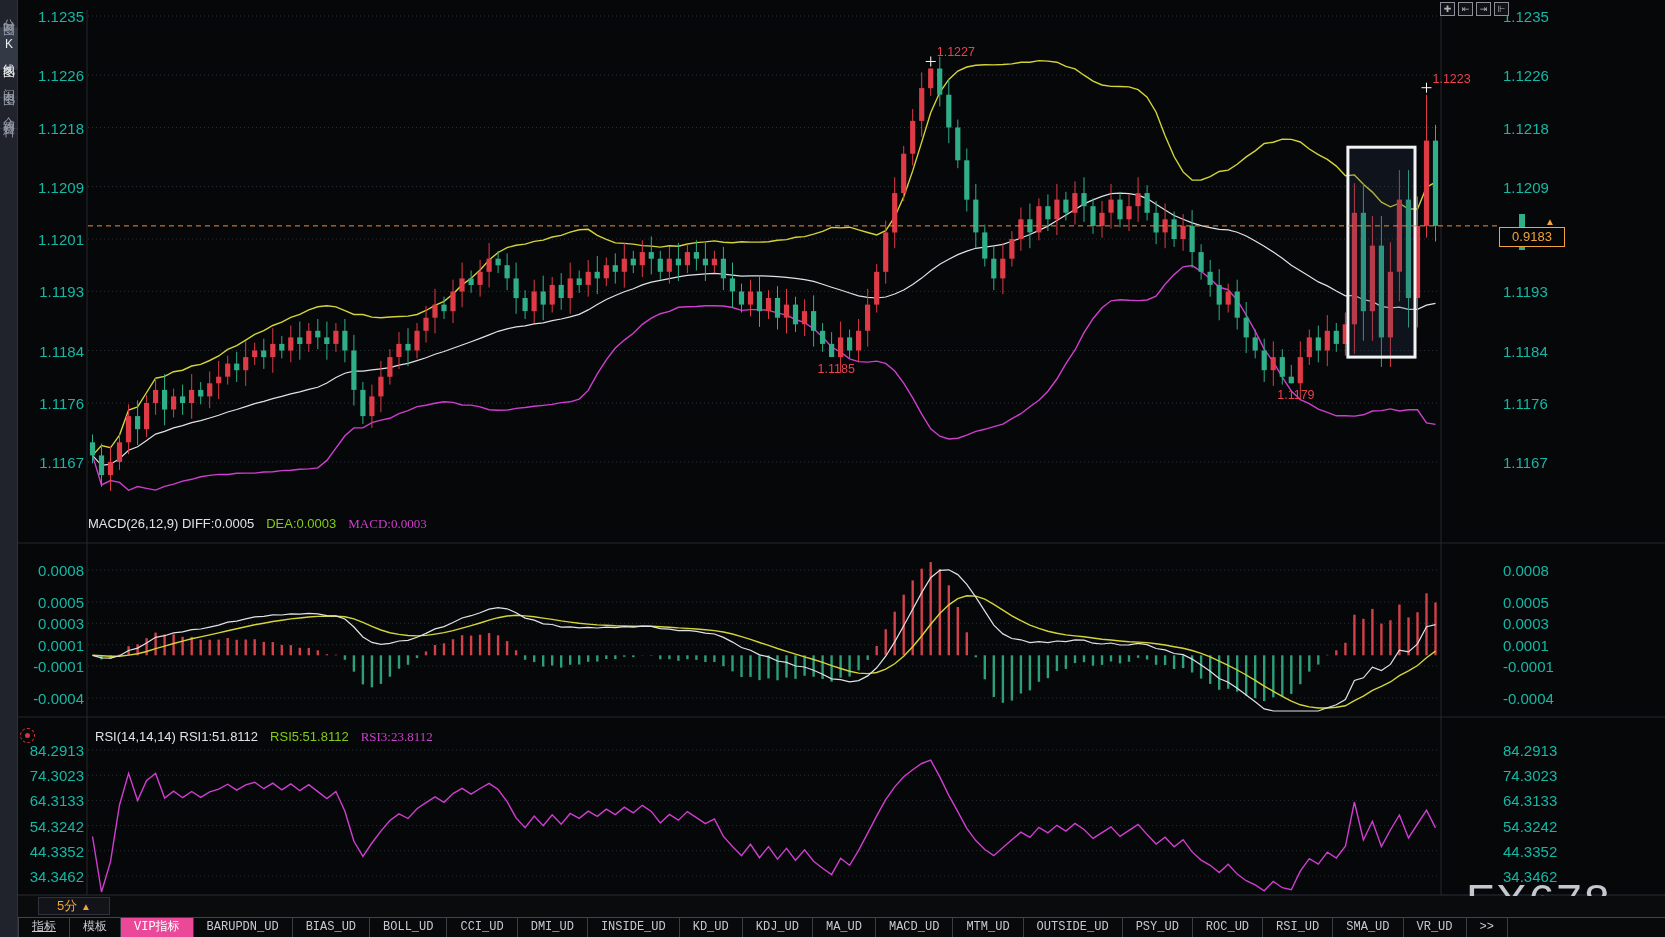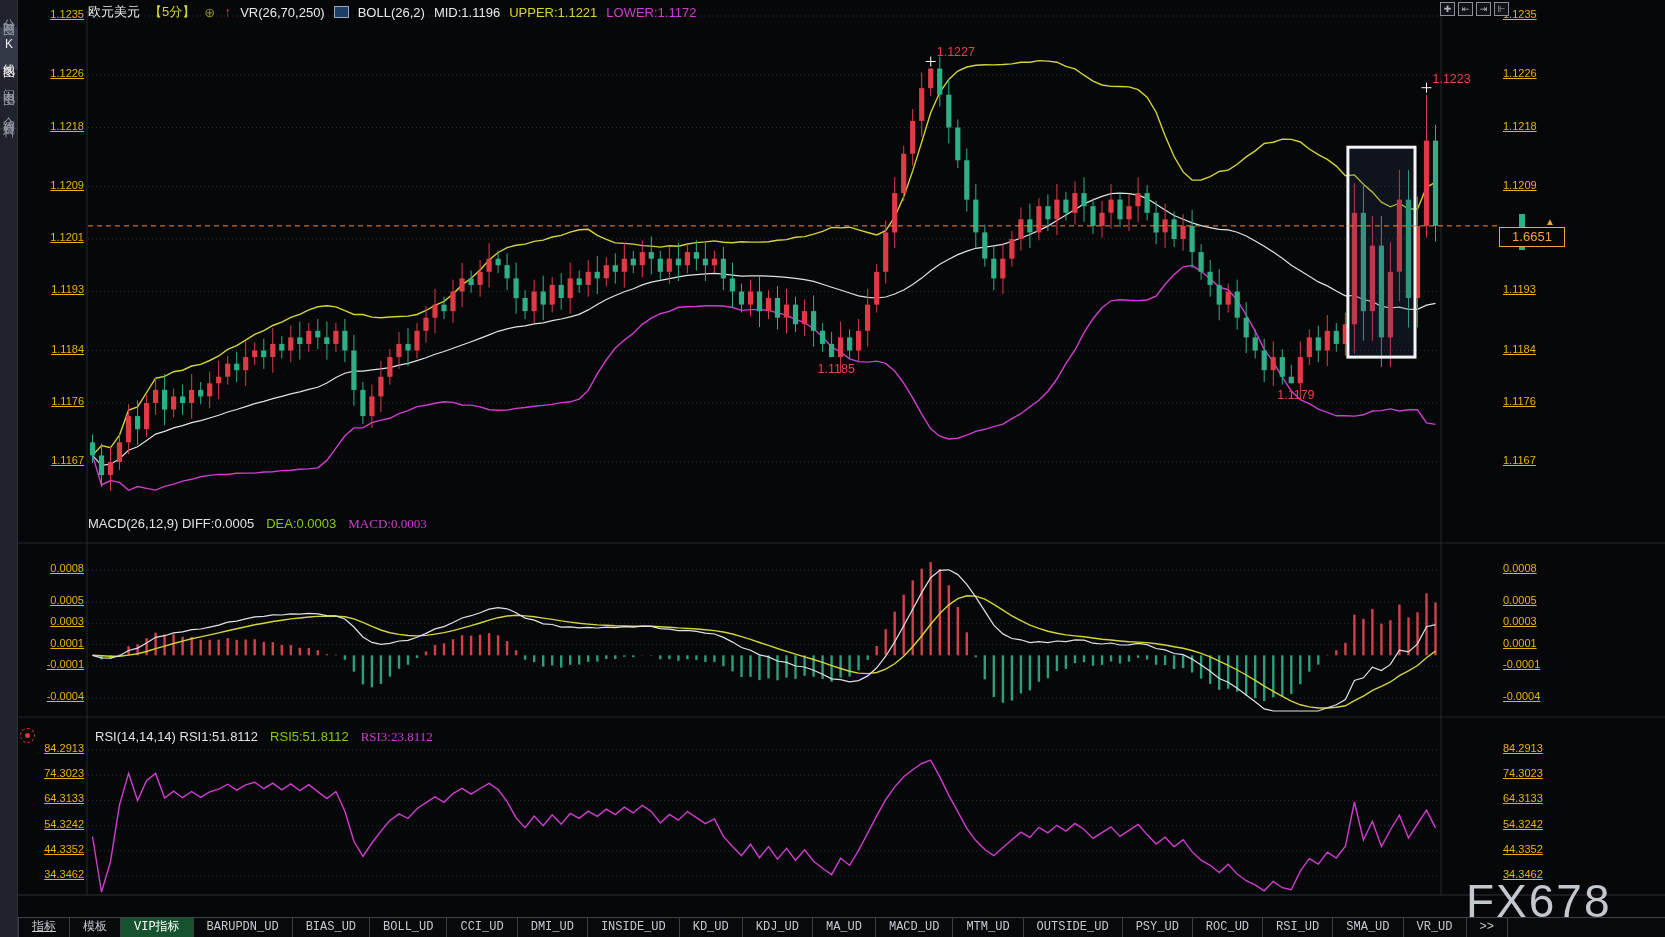--- a/index.html
+++ b/index.html
@@ -24,21 +24,21 @@
   .hdr .uparrow { color:#d93540; font-weight:bold; font-size:14px; }
   .thumb { width:15px; height:12px; background:#1c3d66; border:1px solid #9aa5b5;
            display:inline-block; }
 
   
   .viewtools { position:absolute; left:1440px; top:2px; display:flex; gap:3px; z-index:20; }
   .vicon { width:15px; height:14px; border:1px solid #8b8f99; color:#aeb3bd;
            font-size:9px; line-height:12px; text-align:center; cursor:pointer;
            background:#101216; }
 
-  .axlab { position:absolute; color:#eab308; font-size:11px; z-index:5;text-decoration:underline; }
+  .axlab { position:absolute; color:#14b8a6; font-size:15px; z-index:5; }
   .axlab.l { width:60px; text-align:right; left:24px; }
   .axlab.r { width:62px; text-align:left; left:1503px; }
 
   .paneltitle { position:absolute; display:flex; gap:12px; font-size:13px;
                 z-index:12; white-space:nowrap; }
   .paneltitle .w { color:#dfe2e6; } .paneltitle .y { color:#84cc16; }
   .paneltitle .m { color:#cf3ecf;font-family:Liberation Serif, serif; }
 
   .rsi-marker { position:absolute; left:20px; top:728px; width:15px; height:15px;
                 border:1px dashed #d93540; border-radius:50%; z-index:12; }
@@ -62,21 +62,21 @@
                 background:#12141a; border:1px solid #2e323b; color:#f0a63c;
                 font-size:13px; text-align:center; line-height:16px; cursor:pointer; }
   .period-btn .tri { color:#f0a63c; font-size:10px; }
   .toolbar { position:absolute; left:18px; top:917px; width:1647px; height:20px;
              background:#08090b; border-top:1px solid #3f434c; display:flex;
              align-items:stretch; z-index:26; }
   .tbtn { padding:0 13px; font-size:12px; color:#c6c8cf; line-height:19px;
           border-right:1px solid #3a3e47; cursor:pointer;
           font-family:"Liberation Mono",monospace; white-space:nowrap; }
   .tbtn:first-child { border-left:1px solid #3a3e47;text-decoration:underline; }
-  .tbtn.active { background:#14532d; color:#ffffff; }
+  .tbtn.active { background:#ec4899; color:#ffffff; }
   .collapse { position:absolute; left:2px; top:921px; color:#cfd2d8; font-size:10px;
               z-index:27; cursor:pointer; }
 
   svg text { font-family:"Liberation Sans",sans-serif; }
 </style>
 </head>
 <body>
 
 <div id="app">
 
@@ -575,32 +575,20 @@
       <line x1="1399.4" y1="655.3" x2="1399.4" y2="604.5" stroke="#d24049" stroke-width="2.4"></line>
       <line x1="1408.5" y1="655.3" x2="1408.5" y2="617.4" stroke="#d24049" stroke-width="2.4"></line>
       <line x1="1417.5" y1="655.3" x2="1417.5" y2="612.2" stroke="#d24049" stroke-width="2.4"></line>
       <line x1="1426.5" y1="655.3" x2="1426.5" y2="593.3" stroke="#d24049" stroke-width="2.4"></line>
       <line x1="1435.5" y1="655.3" x2="1435.5" y2="602.4" stroke="#d24049" stroke-width="2.4"></line>
       <polyline points="92.5,655.3 101.5,655.8 110.5,656.3 119.5,656.2 128.6,655.1 137.6,653.7 146.6,651.5 155.6,648.7 164.6,646.1 173.6,643.5 182.6,641.1 191.7,638.8 200.7,636.9 209.7,634.9 218.7,632.9 227.7,630.8 236.7,628.8 245.7,626.8 254.7,624.8 263.8,623.2 272.8,621.5 281.8,620.2 290.8,618.9 299.8,618.0 308.8,617.0 317.8,616.4 326.9,616.3 335.9,616.2 344.9,616.8 353.9,618.8 362.9,622.4 371.9,626.4 380.9,630.0 389.9,632.7 399.0,634.4 408.0,635.5 417.0,635.9 426.0,635.4 435.0,634.1 444.0,632.6 453.0,630.6 462.1,628.1 471.1,625.6 480.1,623.0 489.1,620.2 498.1,617.7 507.1,616.0 516.1,615.3 525.1,615.9 534.2,616.7 543.2,618.1 552.2,619.4 561.2,620.9 570.2,622.1 579.2,623.3 588.2,624.1 597.3,624.9 606.3,625.3 615.3,625.8 624.3,626.0 633.3,626.2 642.3,626.2 651.3,626.2 660.3,626.7 669.4,627.2 678.4,627.9 687.4,628.4 696.4,629.0 705.4,629.8 714.4,630.6 723.4,632.0 732.5,634.0 741.5,636.7 750.5,639.4 759.5,642.5 768.5,645.4 777.5,648.5 786.5,651.3 795.5,654.2 804.6,656.8 813.6,659.5 822.6,662.4 831.6,665.7 840.6,668.5 849.6,671.2 858.6,673.1 867.7,673.6 876.7,672.5 885.7,669.2 894.7,663.8 903.7,656.2 912.7,646.8 921.7,636.0 930.7,624.3 939.8,613.5 948.8,604.8 957.8,598.7 966.8,595.8 975.8,596.1 984.8,599.1 993.8,604.3 1002.9,610.2 1011.9,615.9 1020.9,620.7 1029.9,625.1 1038.9,628.4 1047.9,631.2 1056.9,633.2 1065.9,634.9 1075.0,635.9 1084.0,636.7 1093.0,638.0 1102.0,639.2 1111.0,640.0 1120.0,641.0 1129.0,641.8 1138.1,642.1 1147.1,642.6 1156.1,643.8 1165.1,645.0 1174.1,646.7 1183.1,648.3 1192.1,650.5 1201.1,653.4 1210.2,656.9 1219.2,661.2 1228.2,665.4 1237.2,670.0 1246.2,675.0 1255.2,680.3 1264.2,686.1 1273.3,691.3 1282.3,696.4 1291.3,701.2 1300.3,704.8 1309.3,706.9 1318.3,708.0 1327.3,708.0 1336.3,707.3 1345.4,705.8 1354.4,700.7 1363.4,696.1 1372.4,690.3 1381.4,686.3 1390.4,682.0 1399.4,675.6 1408.5,670.9 1417.5,665.5 1426.5,657.7 1435.5,651.1" fill="none" stroke="#d4d438" stroke-width="1.4"></polyline>
       <polyline points="92.5,655.3 101.5,657.9 110.5,658.2 119.5,655.8 128.6,650.5 137.6,648.1 146.6,643.0 155.6,637.3 164.6,635.7 173.6,632.9 182.6,631.9 191.7,629.6 200.7,629.0 209.7,627.1 218.7,625.1 227.7,622.1 236.7,621.1 245.7,618.9 254.7,616.8 263.8,616.4 272.8,614.9 281.8,615.0 290.8,613.8 299.8,614.2 308.8,613.3 317.8,613.9 326.9,615.7 335.9,615.9 344.9,619.0 353.9,627.0 362.9,637.0 371.9,642.4 380.9,644.3 389.9,643.4 399.0,641.0 408.0,640.3 417.0,637.2 426.0,633.4 435.0,628.9 444.0,626.6 453.0,622.5 462.1,618.0 471.1,615.7 480.1,612.7 489.1,609.1 498.1,607.7 507.1,608.8 516.1,612.8 525.1,618.1 534.2,620.1 543.2,623.8 552.2,624.5 561.2,627.1 570.2,626.9 579.2,627.9 588.2,627.3 597.3,628.0 606.3,627.2 615.3,627.7 624.3,626.7 633.3,627.1 642.3,626.1 651.3,626.4 660.3,628.7 669.4,629.1 678.4,630.6 687.4,630.3 696.4,631.3 705.4,633.1 714.4,634.0 723.4,637.4 732.5,642.1 741.5,647.5 750.5,650.2 759.5,654.9 768.5,656.9 777.5,661.0 786.5,662.4 795.5,666.0 804.6,667.0 813.6,670.2 822.6,674.3 831.6,678.9 840.6,679.7 849.6,681.8 858.6,680.6 867.7,675.9 876.7,667.8 885.7,656.2 894.7,641.9 903.7,625.8 912.7,609.3 921.7,592.6 930.7,577.7 939.8,570.3 948.8,569.8 957.8,574.6 966.8,584.3 975.8,597.1 984.8,611.1 993.8,625.1 1002.9,633.9 1011.9,638.5 1020.9,639.8 1029.9,642.6 1038.9,641.6 1047.9,642.6 1056.9,641.0 1065.9,641.7 1075.0,639.8 1084.0,640.1 1093.0,643.2 1102.0,644.0 1111.0,643.0 1120.0,645.0 1129.0,644.9 1138.1,643.3 1147.1,644.7 1156.1,648.5 1165.1,649.9 1174.1,653.5 1183.1,654.7 1192.1,659.1 1201.1,665.0 1210.2,671.2 1219.2,678.5 1228.2,682.2 1237.2,688.2 1246.2,695.1 1255.2,701.7 1264.2,708.9 1273.3,711.0 1282.3,711.0 1291.3,711.0 1300.3,711.0 1309.3,711.0 1318.3,711.0 1327.3,707.7 1336.3,704.8 1345.4,699.5 1354.4,680.4 1363.4,677.8 1372.4,667.1 1381.4,670.5 1390.4,664.4 1399.4,650.2 1408.5,651.9 1417.5,643.9 1426.5,626.7 1435.5,624.6" fill="none" stroke="#dfe2e6" stroke-width="1.2"></polyline>
       <polyline points="92.5,836.5 101.5,892.0 110.5,861.7 119.5,805.0 128.6,773.4 137.6,800.5 146.6,780.4 155.6,773.4 164.6,798.1 173.6,791.1 182.6,797.7 191.7,791.5 200.7,797.4 209.7,791.8 218.7,789.2 227.7,784.2 236.7,790.1 245.7,784.8 254.7,782.3 263.8,788.7 272.8,783.1 281.8,789.8 290.8,783.9 299.8,790.7 308.8,784.6 317.8,791.6 326.9,798.6 335.9,791.5 344.9,811.2 353.9,841.3 362.9,856.4 371.9,843.0 380.9,831.1 389.9,820.5 399.0,813.9 408.0,818.5 417.0,808.7 426.0,802.6 435.0,796.9 444.0,802.3 453.0,793.6 462.1,788.3 471.1,794.1 480.1,788.5 489.1,783.3 498.1,789.5 507.1,801.6 516.1,817.9 525.1,827.7 534.2,816.1 543.2,825.8 552.2,814.7 561.2,824.2 570.2,813.5 579.2,818.4 588.2,811.2 597.3,816.4 606.3,809.1 615.3,814.6 624.3,807.1 633.3,812.9 642.3,805.3 651.3,811.4 660.3,822.9 669.4,814.4 678.4,820.2 687.4,811.6 696.4,817.7 705.4,823.7 714.4,818.9 723.4,836.4 732.5,846.5 741.5,855.8 750.5,844.3 759.5,857.7 768.5,846.6 777.5,859.2 786.5,848.4 795.5,860.3 804.6,849.9 813.6,861.3 822.6,868.2 831.6,874.6 840.6,858.3 849.6,865.3 858.6,850.3 867.7,833.2 876.7,815.9 885.7,799.6 894.7,786.9 903.7,776.7 912.7,769.7 921.7,763.5 930.7,760.2 939.8,776.9 948.8,795.4 957.8,811.6 966.8,828.4 975.8,840.6 984.8,849.5 993.8,855.7 1002.9,847.5 1011.9,839.7 1020.9,832.2 1029.9,837.4 1038.9,827.4 1047.9,832.9 1056.9,825.3 1065.9,831.1 1075.0,823.4 1084.0,829.5 1093.0,838.4 1102.0,832.6 1111.0,826.8 1120.0,836.4 1129.0,830.3 1138.1,824.4 1147.1,834.6 1156.1,844.0 1165.1,837.3 1174.1,846.7 1183.1,839.7 1192.1,851.9 1201.1,860.1 1210.2,865.3 1219.2,872.6 1228.2,864.3 1237.2,874.1 1246.2,880.7 1255.2,884.9 1264.2,890.8 1273.3,881.4 1282.3,887.7 1291.3,889.7 1300.3,871.1 1309.3,858.7 1318.3,864.1 1327.3,852.1 1336.3,858.0 1345.4,846.3 1354.4,802.0 1363.4,840.0 1372.4,821.2 1381.4,846.6 1390.4,830.0 1399.4,815.0 1408.5,838.0 1417.5,824.0 1426.5,810.1 1435.5,827.9" fill="none" stroke="#cf3ecf" stroke-width="1.4"></polyline>
     </svg>
 
-  <div class="hdr">
-    <span class="w">欧元美元</span>
-    <span class="y">【5分】</span>
-    <span class="circ">⊕</span>
-    <span class="uparrow">↑</span>
-    <span class="w">VR(26,70,250)</span>
-    <span class="thumb"></span>
-    <span class="w">BOLL(26,2)</span>
-    <span class="w">MID:1.1196</span>
-    <span class="y">UPPER:1.1221</span>
-    <span class="m">LOWER:1.1172</span>
-  </div>
 
   <div class="viewtools">
     <div class="vicon">✚</div>
     <div class="vicon">⇤</div>
     <div class="vicon">⇥</div>
     <div class="vicon">⊩</div>
   </div>
 
   <div id="axis-labels">
       <div class="axlab l" style="top: 8px;">1.1235</div>
@@ -658,24 +646,30 @@
     <span class="y">RSI5:51.8112</span>
     <span class="m">RSI3:23.8112</span>
   </div>
 
   <div class="rsi-marker">
       <span class="dot"></span>
     </div>
 
   <div class="curbar"></div>
   <div class="pin">▲</div>
-  <div class="pricetag">1.6651</div>
+  <div class="pricetag">0.9183</div>
 
   <div class="watermark">FX678</div>
 
+  <div class="period-row">
+    <div class="period-btn">
+      <span>5分</span>
+      <span class="tri">▲</span>
+    </div>
+  </div>
   <div class="collapse">◄</div>
   <div class="toolbar" id="toolbar">
       <div class="tbtn">指标</div>
       <div class="tbtn">模板</div>
       <div class="tbtn active">VIP指标</div>
       <div class="tbtn">BARUPDN_UD</div>
       <div class="tbtn">BIAS_UD</div>
       <div class="tbtn">BOLL_UD</div>
       <div class="tbtn">CCI_UD</div>
       <div class="tbtn">DMI_UD</div>

